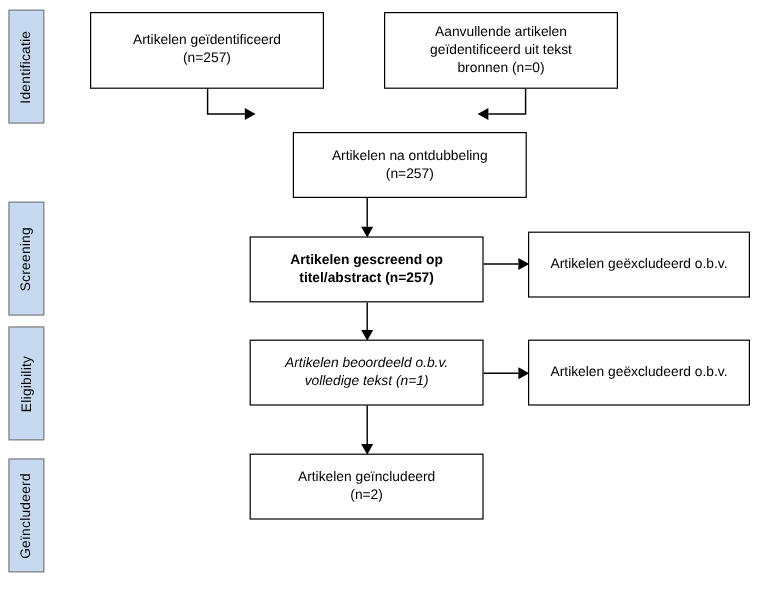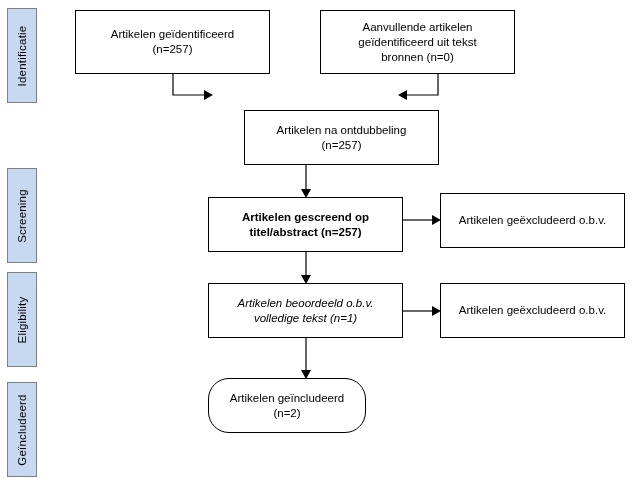--- a/index.html
+++ b/index.html
@@ -108,21 +108,21 @@
 
   <div class="box" style="left:208px; top:283px; width:195px; height:55px;font-style:italic;">
     <span class="line">Artikelen beoordeeld o.b.v.</span>
     <span class="line">volledige tekst (n=1)</span>
   </div>
 
   <div class="box" style="left:440px; top:283px; width:185px; height:55px;">
     <span class="line">Artikelen geëxcludeerd o.b.v.</span>
   </div>
 
-  <div class="box" style="left:208px; top:378px; width:158px; height:55px;border-radius:21px;">
+  <div class="box" style="left:208px; top:378px; width:195px; height:55px;">
     <span class="line">Artikelen geïncludeerd</span>
     <span class="line">(n=2)</span>
   </div>
 
   <div class="arrow" style="left:168px; top:74px; width:45px; height:40px;">
     <svg width="45" height="40">
       <path d="M5,0 L5,21 L36,21" stroke="#000" stroke-width="1.2" fill="none"></path>
       <polygon points="36,16 45,21 36,26" fill="#000"></polygon>
     </svg>
   </div>

